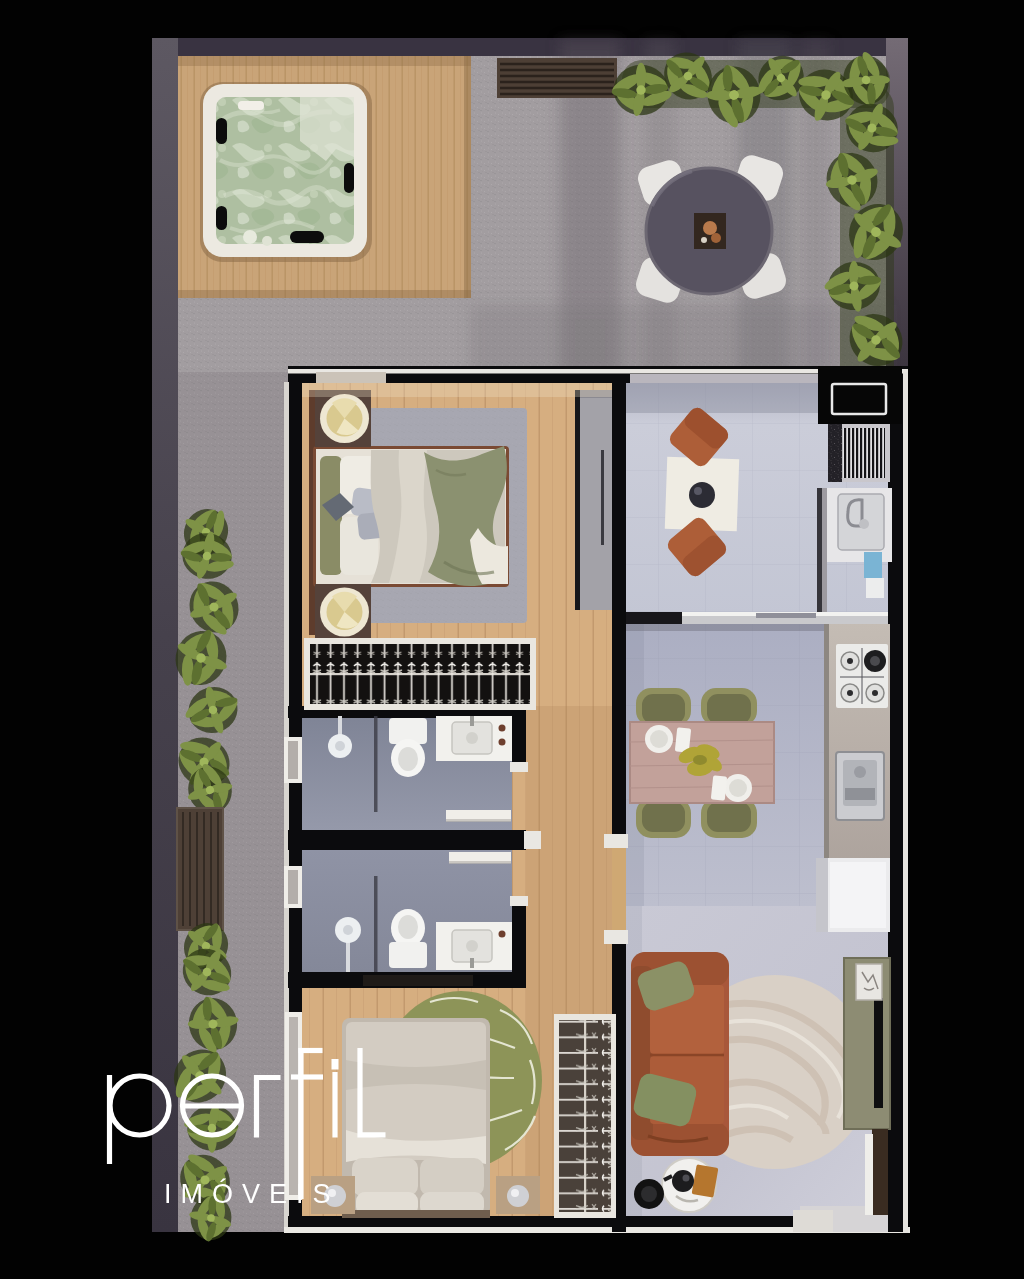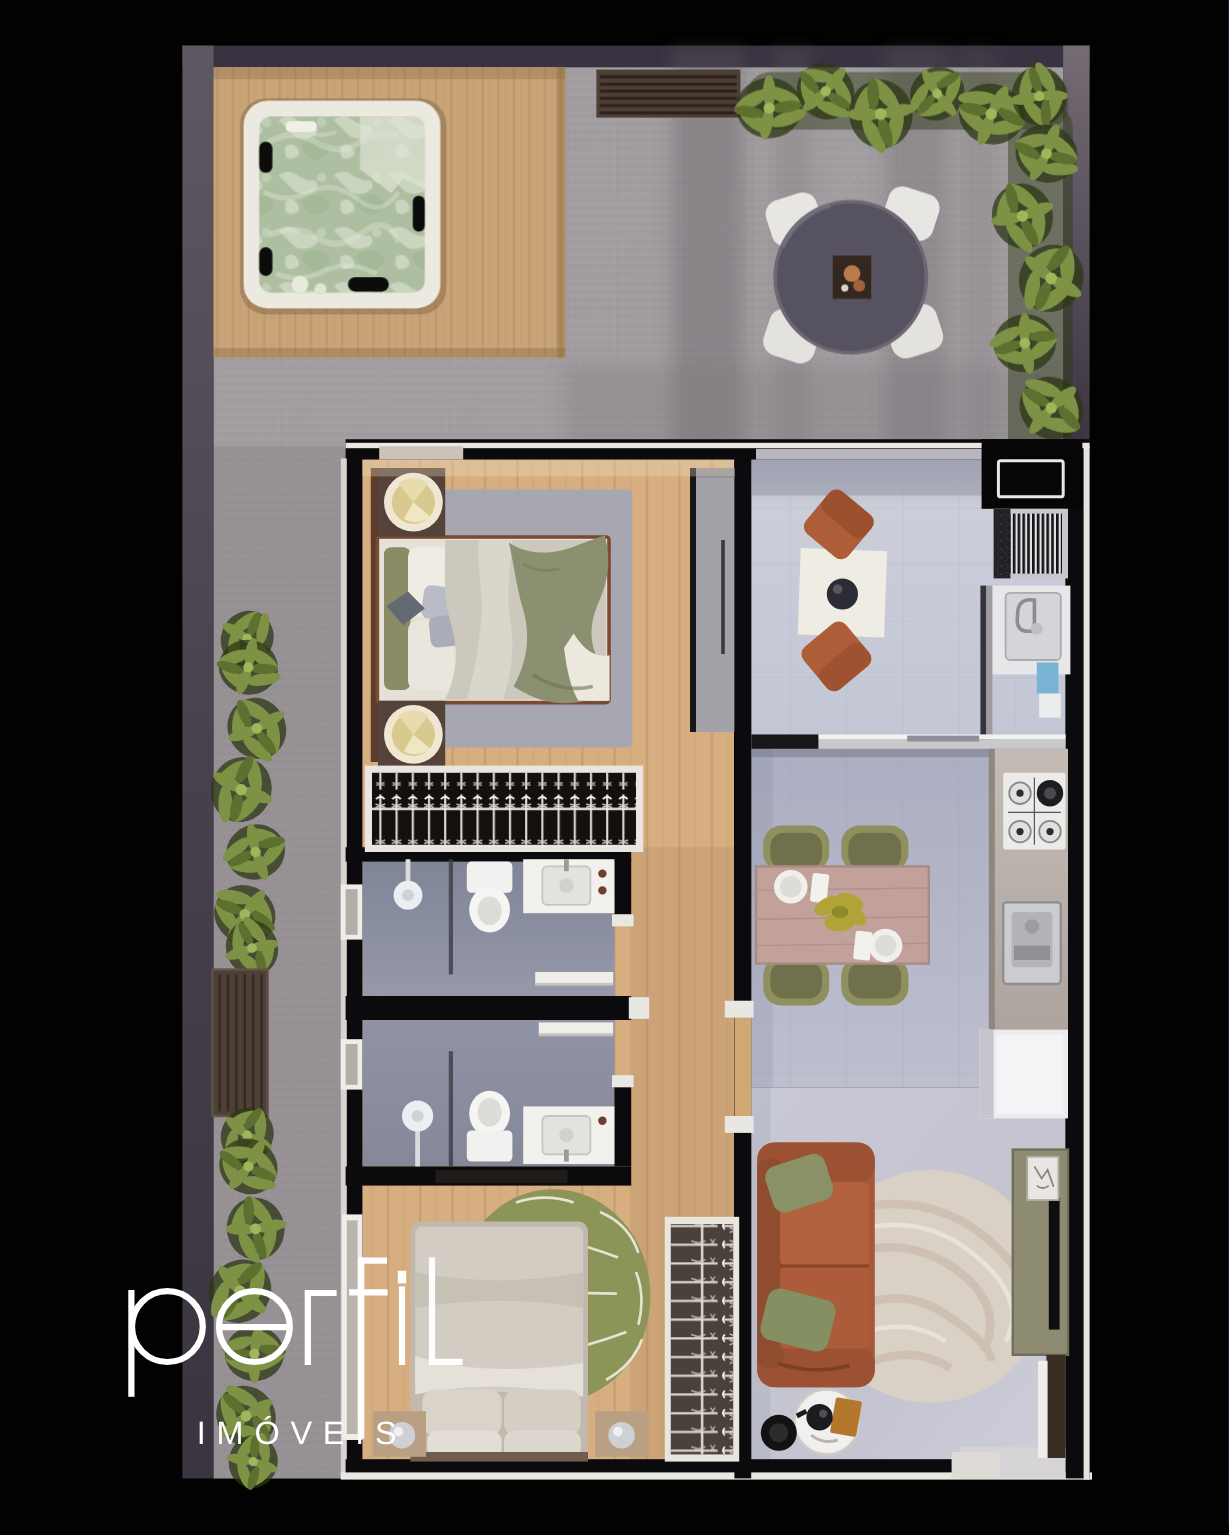--- a/index.html
+++ b/index.html
@@ -1,16 +1,16 @@
 <!DOCTYPE html>
 <html><head>
 <meta charset="utf-8">
 <style>
 html,body{margin:0;padding:0;background:#000;}
-#stage{position:relative;width:1024px;height:1279px;background:#1d4ed8;overflow:hidden;font-family:"Liberation Sans",sans-serif;}
+#stage{position:relative;width:1024px;height:1279px;background:#a21caf;overflow:hidden;font-family:"Liberation Sans",sans-serif;}
 #stage svg{position:absolute;top:0;left:0;display:block;}
 </style>
 </head>
 <body>
 <div id="stage">
 <svg width="1024" height="1279" viewBox="0 0 1024 1279">
 <defs>
 <pattern id="speck" width="7" height="7" patternUnits="userSpaceOnUse">
 <circle cx="1.5" cy="2.5" r="0.55" fill="#bab5b7"></circle>
 <circle cx="5" cy="5.5" r="0.5" fill="#787376"></circle>

